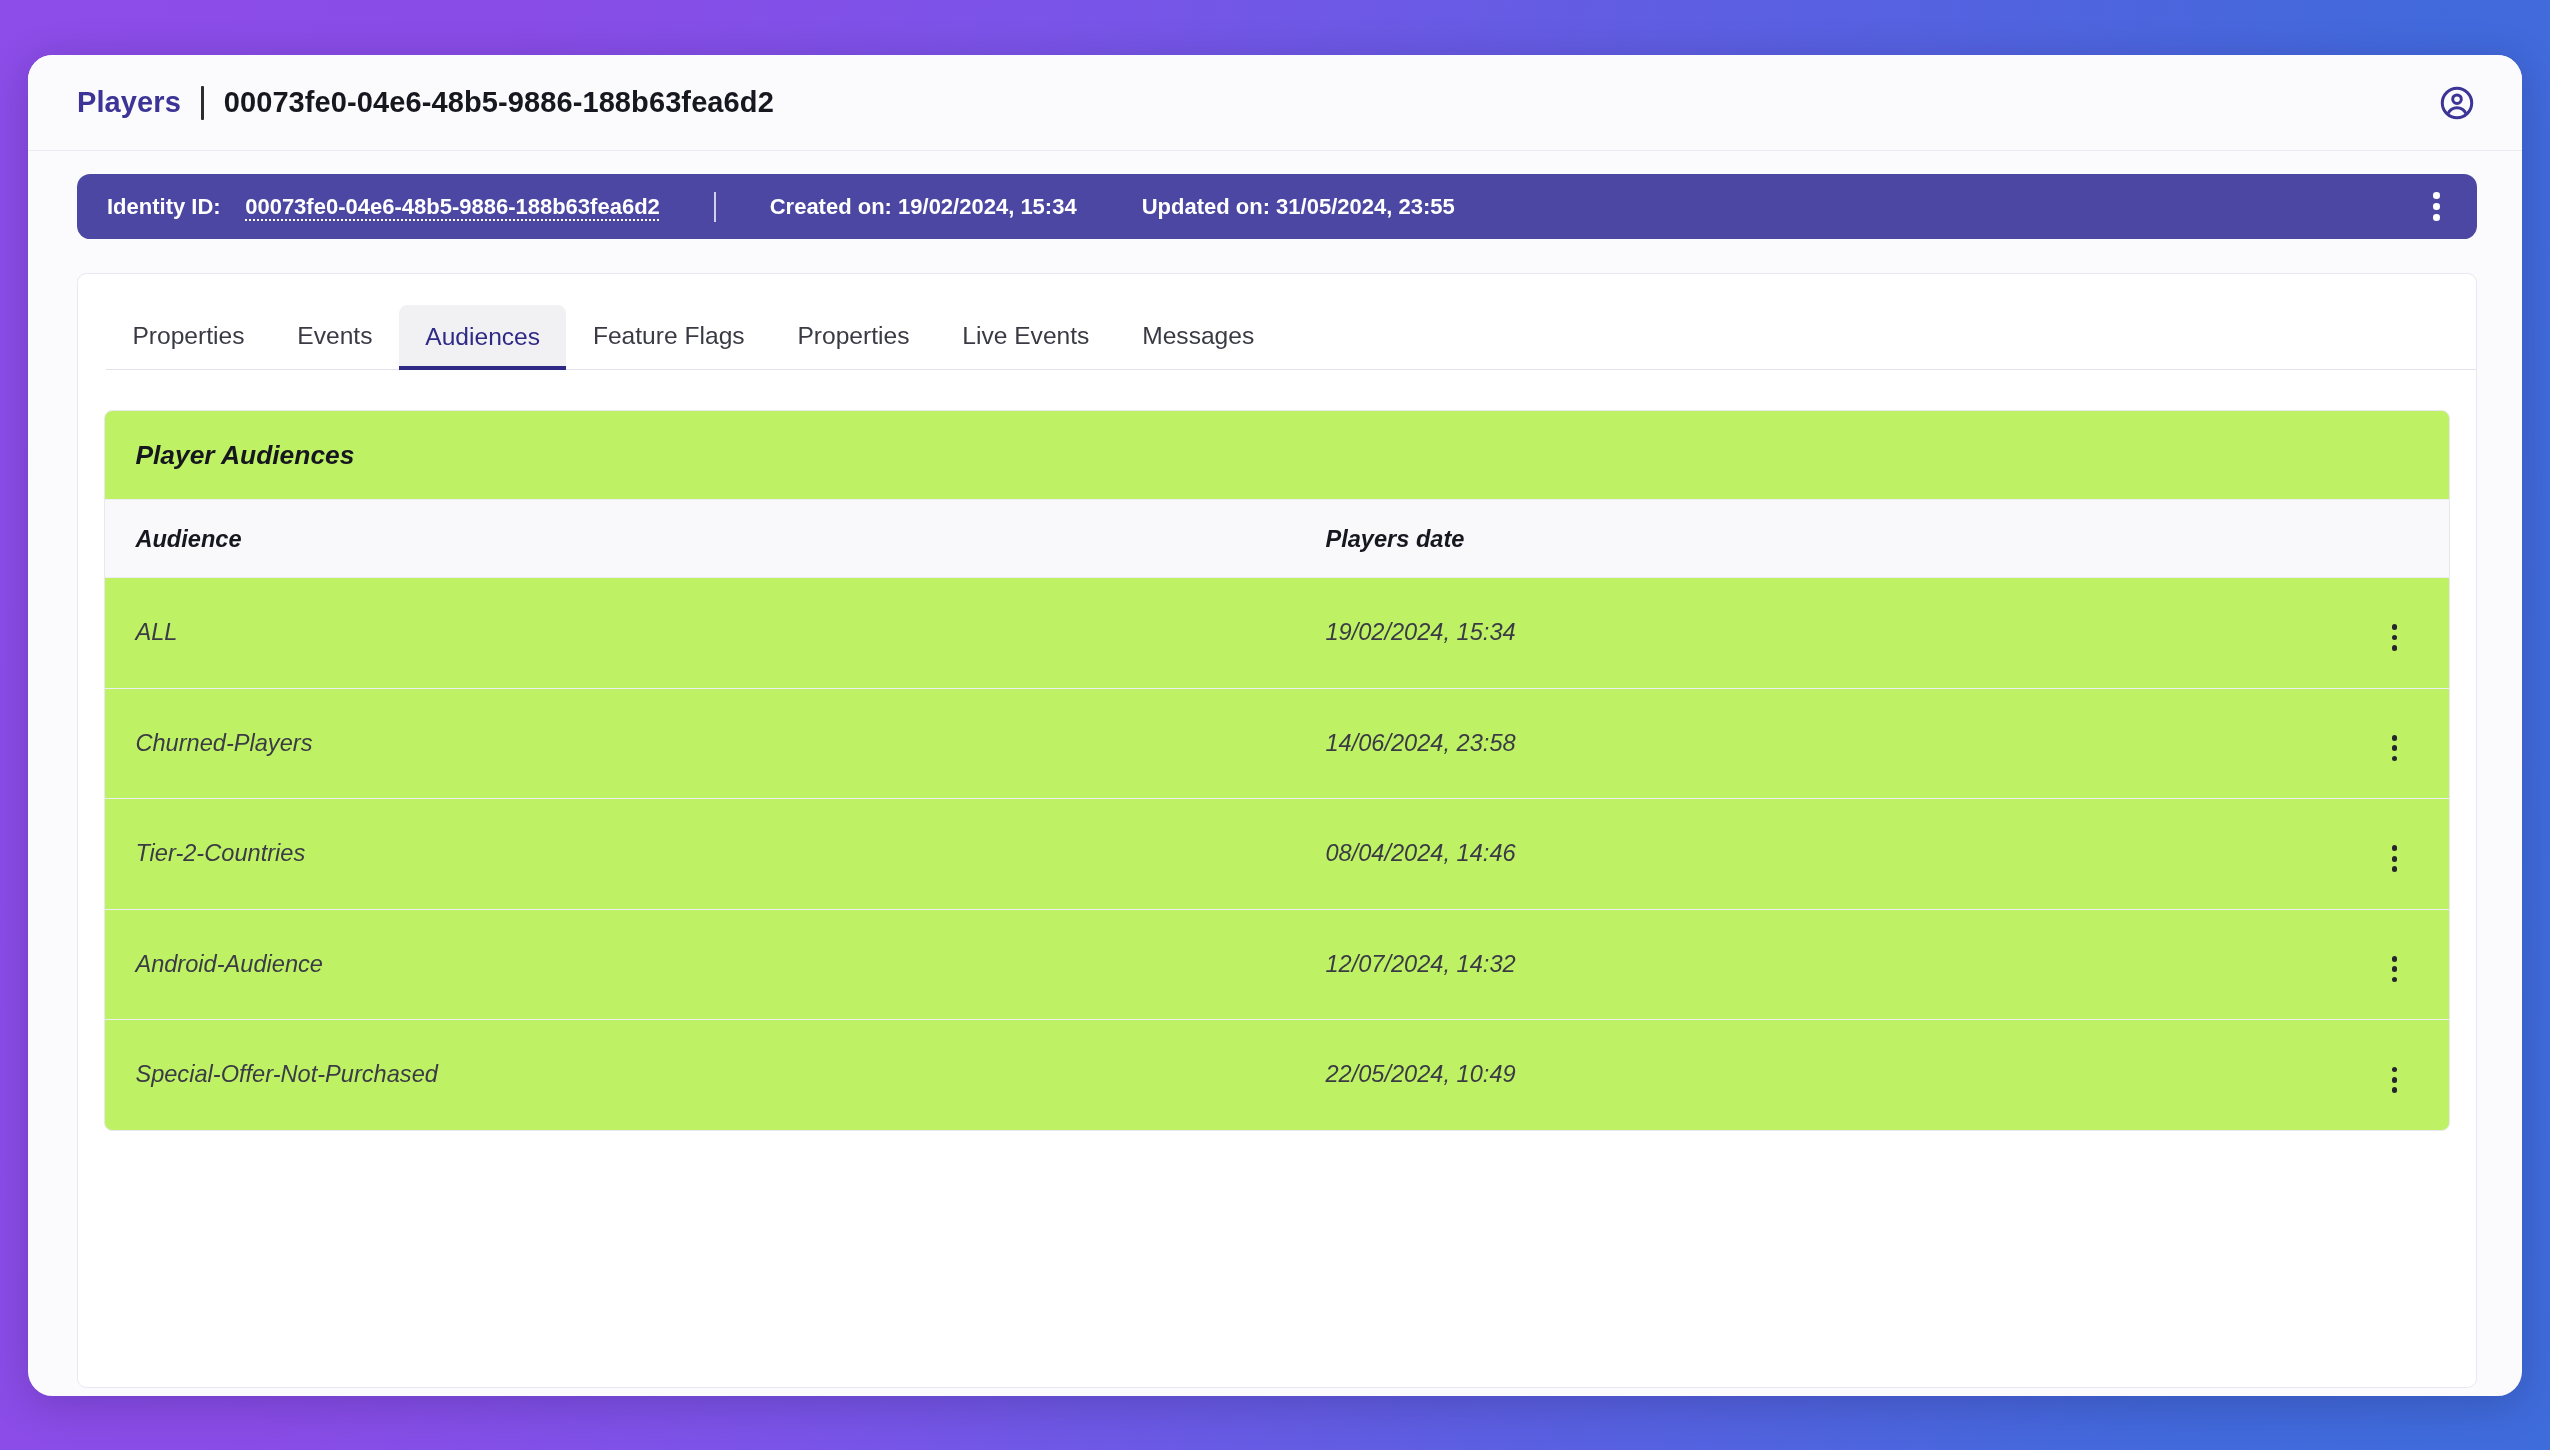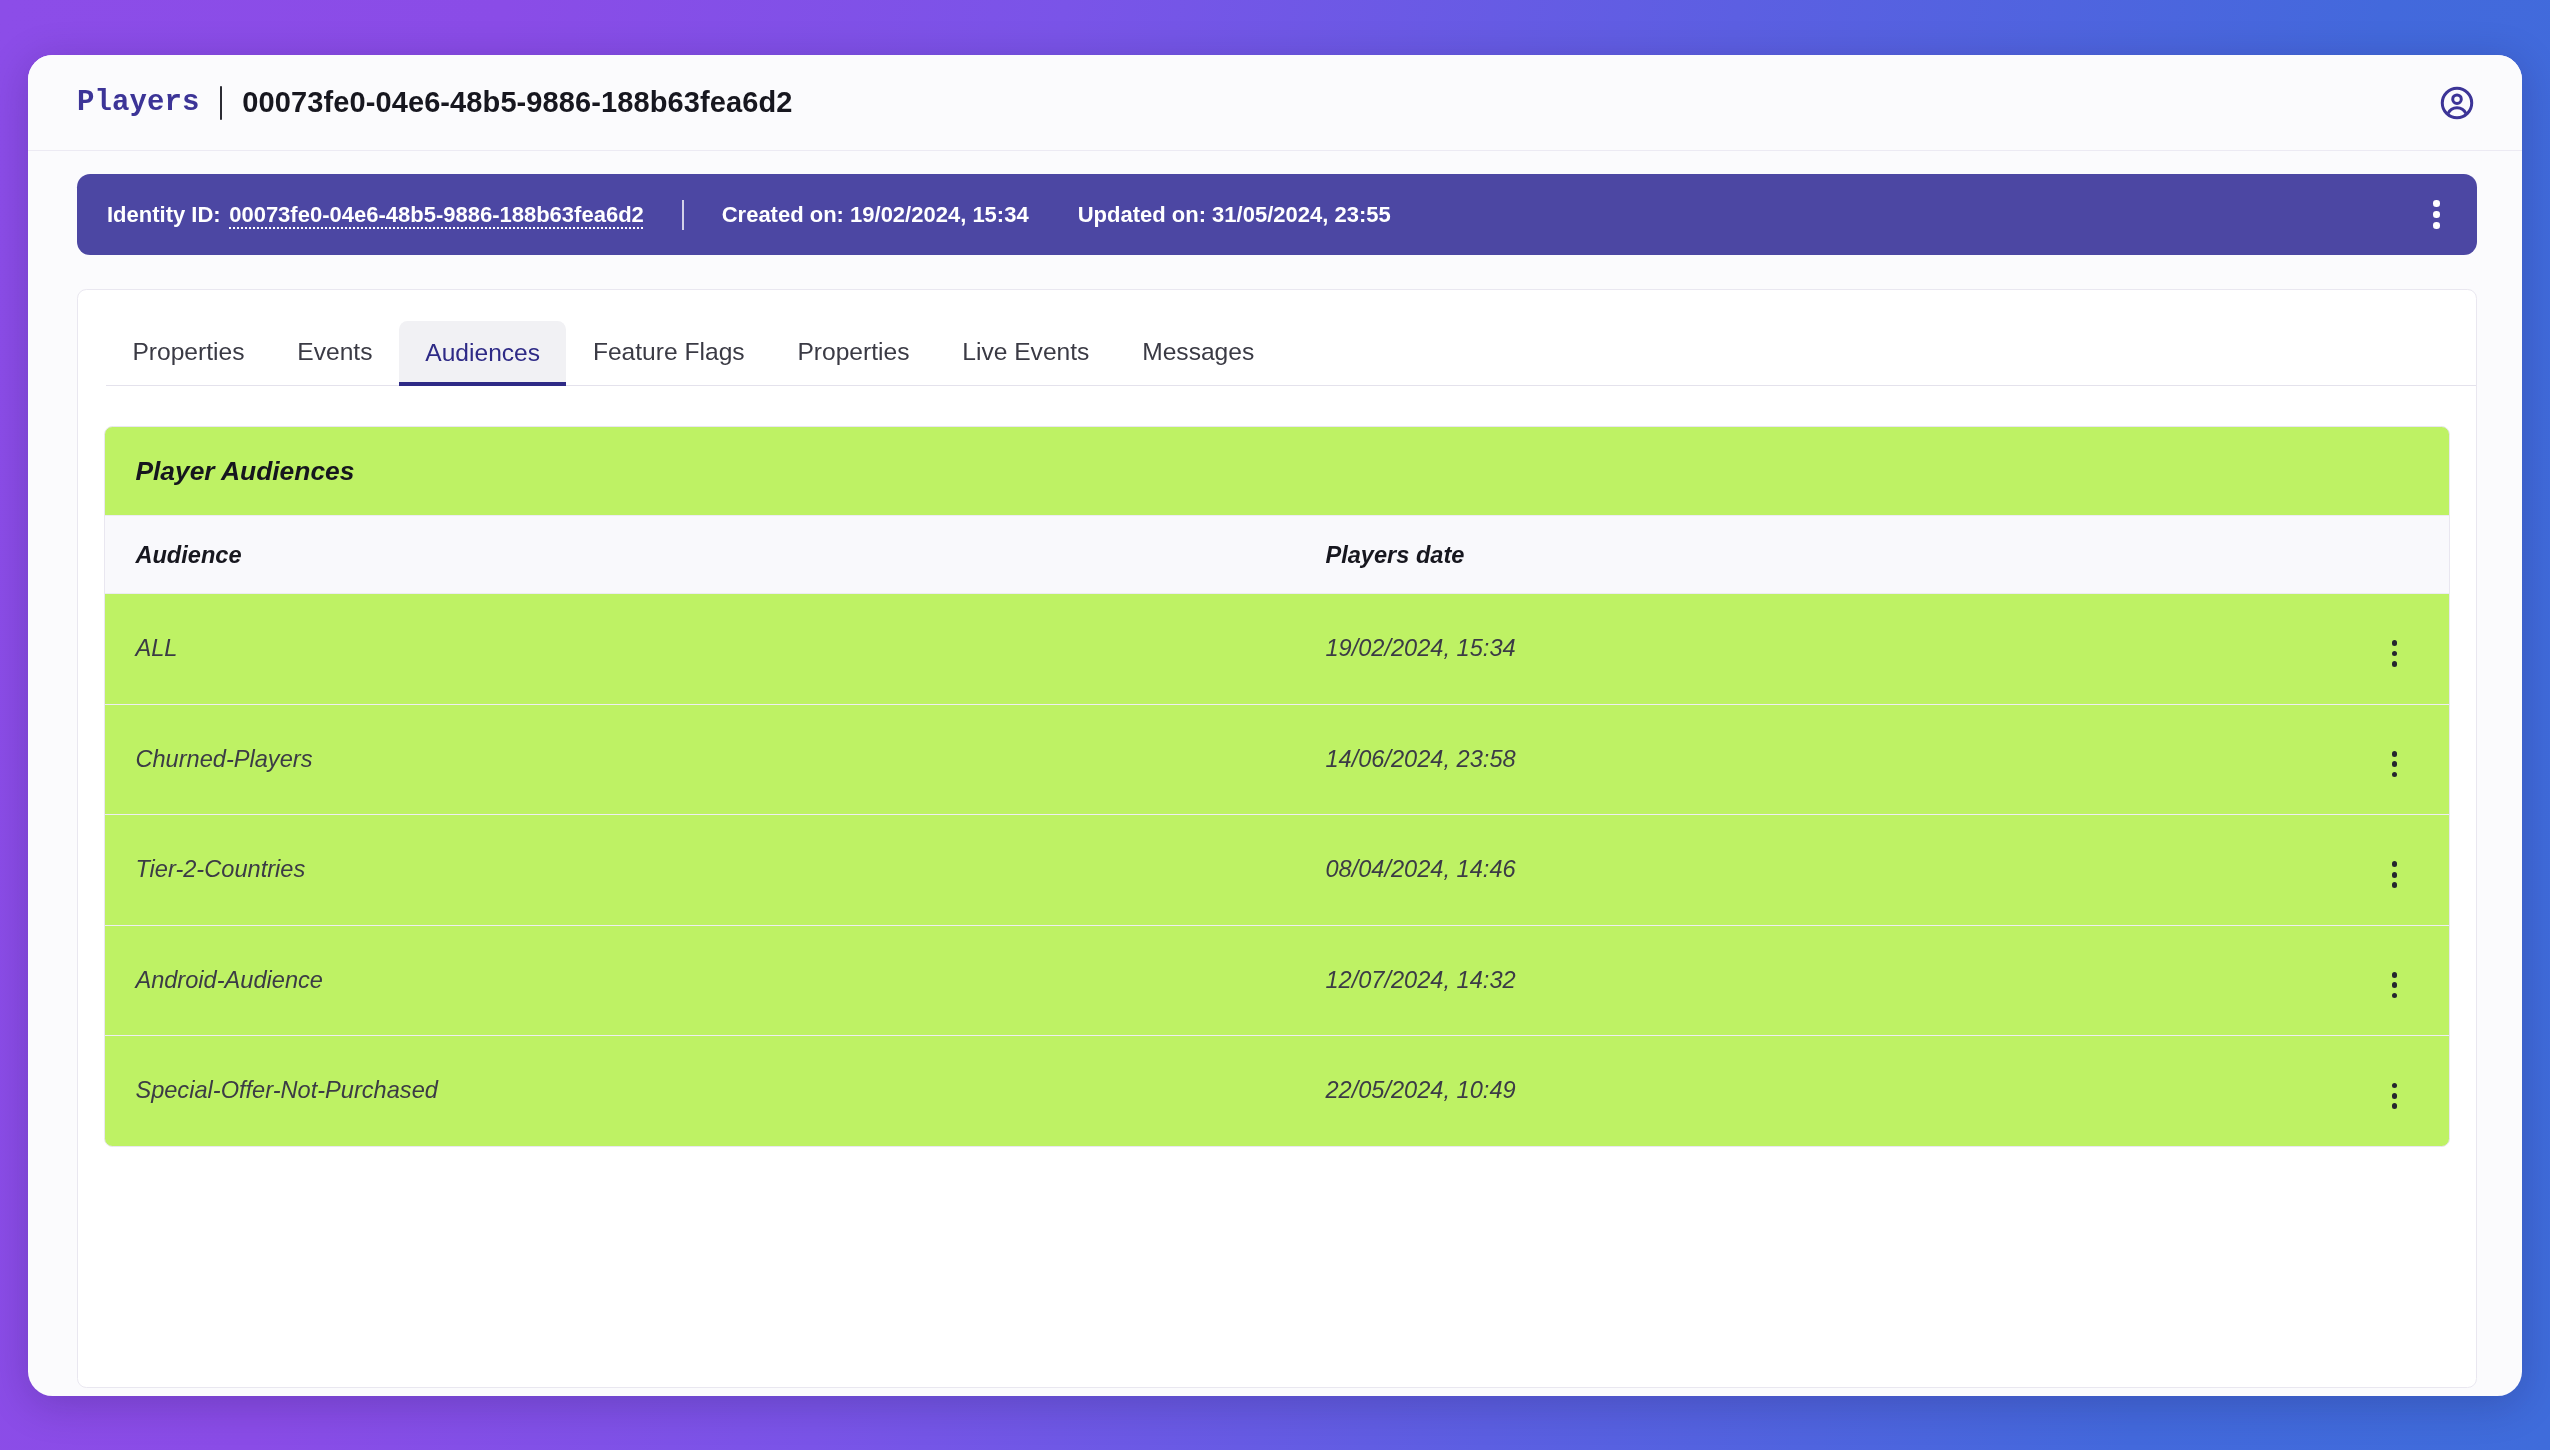--- a/index.html
+++ b/index.html
@@ -38,21 +38,20 @@
     align-items: center;
     padding: 0 45px 0 49px;
     border-bottom: 0.9px solid #eceaf3;
     background: #fbfbfd;
   }
   .crumb-root {
     font-size: 29px;
     font-weight: 700;
     color: #3c3497;
     letter-spacing: 0.1px;
-    font-family: Liberation Mono, monospace;
   }
   .crumb-sep {
     margin: 0 20px;
     width: 2.8px;
     height: 34px;
     background: #2b2b33;
     display: inline-block;
     border-radius: 0.9px;
   }
   .crumb-id {
@@ -72,25 +71,26 @@
   }
 
   
   .identity-wrap {
     padding: 23px 45px 0 49px;
     background: #fbfbfd;
   }
   .identity {
     background: #4c47a3;
     border-radius: 13.2px;
-    height: 81px;
+    height: 65px;
     display: flex;
     align-items: center;
     padding: 0 24.6px 0 30px;
     color: #ffffff;
+    gap: 16px;
   }
   .identity-label {
     font-size: 22px;
     font-weight: 700;
     white-space: nowrap;
   }
   .identity-id {
     font-size: 22px;
     font-weight: 700;
     margin-left: 8.5px;

